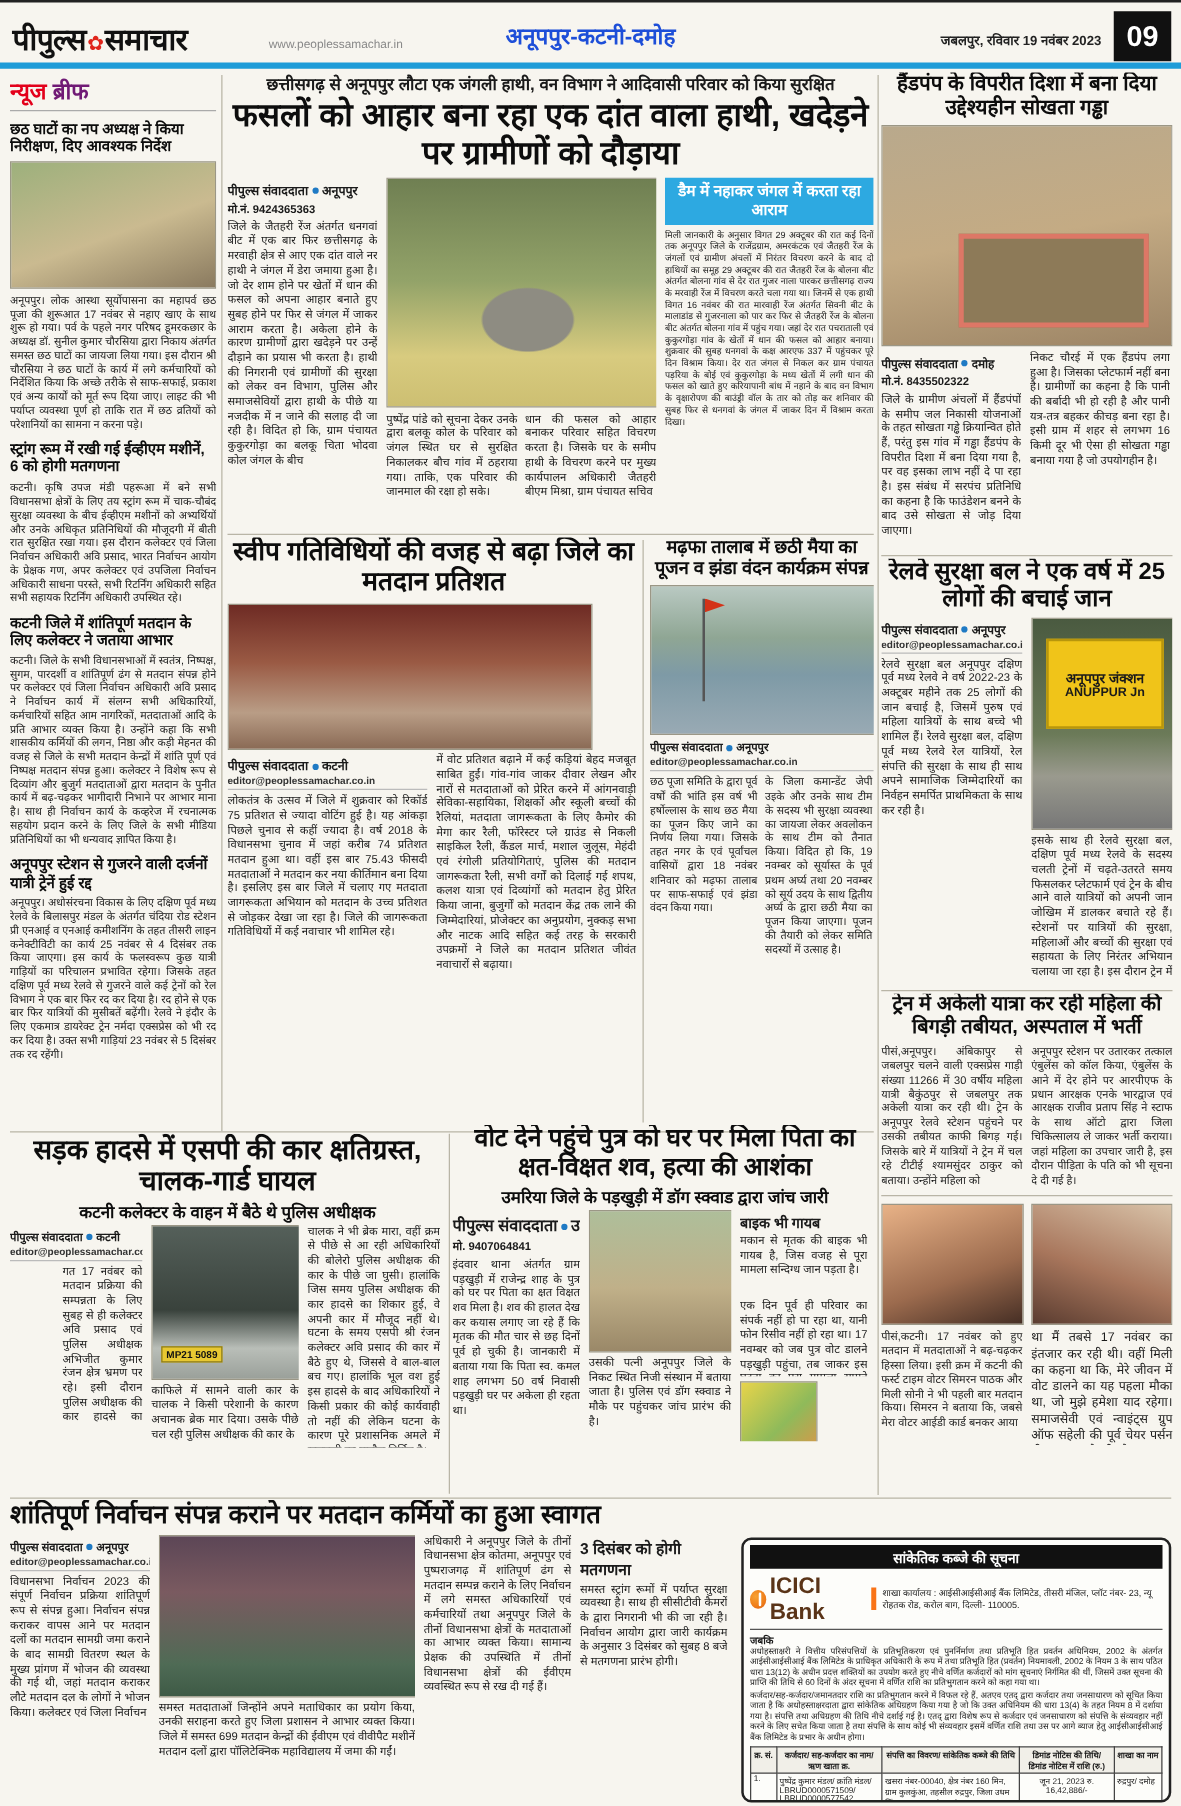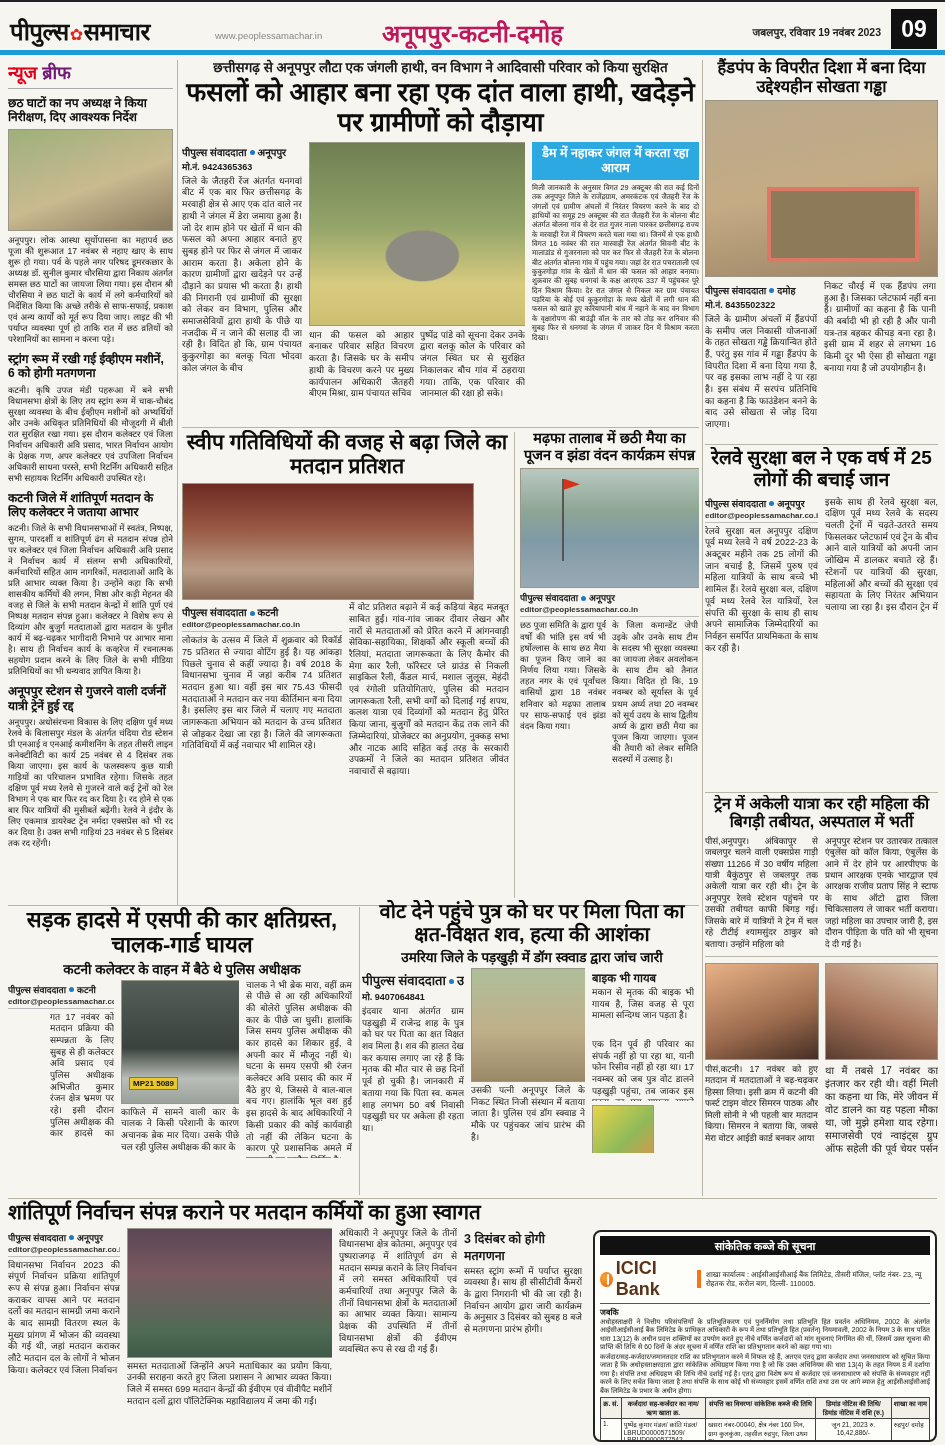--- a/index.html
+++ b/index.html
@@ -4,21 +4,21 @@
 <style>
   html,body{margin:0;padding:0;background:#d8d5cc;}
   .page{position:relative;width:945px;height:1445px;margin:0 auto;background:#f7f5ef;
         font-family:"Liberation Sans","DejaVu Sans",sans-serif;color:#1a1a1a;overflow:hidden;
         border-top:2px solid #222;}
   
   .masthead{position:absolute;left:0;top:4px;width:100%;height:44px;}
   .logo{position:absolute;left:10px;top:8px;font-size:24px;font-weight:800;color:#111;letter-spacing:-0.5px;}
   .logo .flower{color:#e0251b;font-size:16px;padding:0 1px;}
   .site{position:absolute;left:215px;top:24px;font-size:9.5px;color:#888;}
-  .edition{position:absolute;left:50%;transform:translateX(-50%);top:10px;font-size:24px;font-weight:800;color:#be185d;}
+  .edition{position:absolute;left:50%;transform:translateX(-50%);top:10px;font-size:18px;font-weight:800;color:#1d4ed8;}
   .dateline{position:absolute;right:64px;top:19px;font-size:10.5px;font-weight:700;color:#222;}
   .pagebox{position:absolute;right:8px;top:3px;width:46px;height:40px;background:#111;color:#fff;
            display:flex;align-items:center;justify-content:center;font-size:23px;font-weight:800;}
   .bluebar{position:absolute;left:0;top:48px;width:100%;height:5px;background:#1e9cd8;}
   
   .headline{font-weight:800;color:#0d0d0d;text-align:center;line-height:1.15;}
   .subhead{font-weight:700;color:#0d0d0d;text-align:center;}
   .byline{font-size:10px;font-weight:700;white-space:nowrap;margin:3px 0 1px 0;}
   .bdot{display:inline-block;width:5px;height:5px;border-radius:50%;background:#1f7ac4;margin:0 3px 1px 3px;vertical-align:middle;}
   .bemail{font-size:8px;font-weight:700;color:#333;border-bottom:1px solid #bbb;padding-bottom:2px;margin-bottom:3px;}
@@ -164,22 +164,22 @@
       <div class="col" style="width:120px;height:264px;">
         <div class="byline">
           <span>पीपुल्स संवाददाता</span><span class="bdot"></span><span>अनूपपुर</span>
         </div>
         <div class="bphone">मो.नं. 9424365363</div>
         <div class="bodytxt" style="height:220px;">जिले के जैतहरी रेंज अंतर्गत धनगवां बीट में एक बार फिर छत्तीसगढ़ के मरवाही क्षेत्र से आए एक दांत वाले नर हाथी ने जंगल में डेरा जमाया हुआ है। जो देर शाम होने पर खेतों में धान की फसल को अपना आहार बनाते हुए सुबह होने पर फिर से जंगल में जाकर आराम करता है। अकेला होने के कारण ग्रामीणों द्वारा खदेड़ने पर उन्हें दौड़ाने का प्रयास भी करता है। हाथी की निगरानी एवं ग्रामीणों की सुरक्षा को लेकर वन विभाग, पुलिस और समाजसेवियों द्वारा हाथी के पीछे या नजदीक में न जाने की सलाह दी जा रही है। विदित हो कि, ग्राम पंचायत कुकुरगोड़ा का बलकू चिता भोदवा कोल जंगल के बीच</div>
       </div>
       <div class="col" style="width:216px;">
         <div class="photo ph-elephant"></div>
         <div class="cols" style="margin-top:4px;gap:6px;">
+          <div class="bodytxt col" style="width:105px;height:74px;">पुष्पेंद्र पांडे को सूचना देकर उनके द्वारा बलकू कोल के परिवार को जंगल स्थित घर से सुरक्षित निकालकर बौच गांव में ठहराया गया। ताकि, एक परिवार की जानमाल की रक्षा हो सके।</div>
           <div class="bodytxt col" style="width:105px;height:74px;">धान की फसल को आहार बनाकर परिवार सहित विचरण करता है। जिसके घर के समीप हाथी के विचरण करने पर मुख्य कार्यपालन अधिकारी जैतहरी बीएम मिश्रा, ग्राम पंचायत सचिव</div>
-          <div class="bodytxt col" style="width:105px;height:74px;">पुष्पेंद्र पांडे को सूचना देकर उनके द्वारा बलकू कोल के परिवार को जंगल स्थित घर से सुरक्षित निकालकर बौच गांव में ठहराया गया। ताकि, एक परिवार की जानमाल की रक्षा हो सके।</div>
         </div>
       </div>
       <div class="sidebar col">
         <div class="sidebar-hd">डैम में नहाकर जंगल में करता रहा आराम</div>
         <div class="sidebar-bd">मिली जानकारी के अनुसार विगत 29 अक्टूबर की रात कई दिनों तक अनूपपुर जिले के राजेंद्रग्राम, अमरकंटक एवं जैतहरी रेंज के जंगलों एवं ग्रामीण अंचलों में निरंतर विचरण करने के बाद दो हाथियों का समूह 29 अक्टूबर की रात जैतहरी रेंज के बोलना बीट अंतर्गत बोलना गांव से देर रात गुजर नाला पारकर छत्तीसगढ़ राज्य के मरवाही रेंज में विचरण करते चला गया था। जिनमें से एक हाथी विगत 16 नवंबर की रात मारवाही रेंज अंतर्गत सिवनी बीट के मालाडांड से गुजरनाला को पार कर फिर से जैतहरी रेंज के बोलना बीट अंतर्गत बोलना गांव में पहुंच गया। जहां देर रात पचराताली एवं कुकुरगोड़ा गांव के खेतों में धान की फसल को आहार बनाया। शुक्रवार की सुबह धनगवां के कक्ष आरएफ 337 में पहुंचकर पूरे दिन विश्राम किया। देर रात जंगल से निकल कर ग्राम पंचायत पड़रिया के बोई एवं कुकुरगोड़ा के मध्य खेतों में लगी धान की फसल को खाते हुए करियापानी बांध में नहाने के बाद वन विभाग के वृक्षारोपण की बाउंड्री वॉल के तार को तोड़ कर शनिवार की सुबह फिर से धनगवां के जंगल में जाकर दिन में विश्राम करता दिखा।</div>
       </div>
     </div>
   </div>
 
   <div class="handpump">
@@ -234,20 +234,26 @@
     <div class="headline">रेलवे सुरक्षा बल ने एक वर्ष में 25 लोगों की बचाई जान</div>
     <div class="cols" style="margin-top:3px;">
       <div class="col" style="width:113px;height:290px;">
         <div class="byline" style="font-size:9.5px;">
           <span>पीपुल्स संवाददाता</span><span class="bdot"></span><span>अनूपपुर</span>
         </div>
         <div class="bemail">editor@peoplessamachar.co.in</div>
         <div class="bodytxt" style="height:238px;">रेलवे सुरक्षा बल अनूपपुर दक्षिण पूर्व मध्य रेलवे ने वर्ष 2022-23 के अक्टूबर महीने तक 25 लोगों की जान बचाई है, जिसमें पुरुष एवं महिला यात्रियों के साथ बच्चे भी शामिल हैं। रेलवे सुरक्षा बल, दक्षिण पूर्व मध्य रेलवे रेल यात्रियों, रेल संपत्ति की सुरक्षा के साथ ही साथ अपने सामाजिक जिम्मेदारियों का निर्वहन समर्पित प्राथमिकता के साथ कर रही है।</div>
       </div>
       <div class="col" style="width:113px;height:290px;">
+        <div class="photo ph-station">
+          <div class="sign">
+            <div class="l1">अनूपपुर जंक्शन</div>
+            <div class="l2">ANUPPUR Jn</div>
+          </div>
+        </div>
         <div class="bodytxt" style="height:116px;margin-top:3px;">इसके साथ ही रेलवे सुरक्षा बल, दक्षिण पूर्व मध्य रेलवे के सदस्य चलती ट्रेनों में चढ़ते-उतरते समय फिसलकर प्लेटफार्म एवं ट्रेन के बीच आने वाले यात्रियों को अपनी जान जोखिम में डालकर बचाते रहे हैं। स्टेशनों पर यात्रियों की सुरक्षा, महिलाओं और बच्चों की सुरक्षा एवं सहायता के लिए निरंतर अभियान चलाया जा रहा है। इस दौरान ट्रेन में चढ़ने व उतरने के जोखिम के बीच आरपीएफ के जवानों ने सतर्कता दिखाते हुए कई यात्रियों की जान बचाई, जो अन्यथा बड़े हादसों का शिकार हो सकते थे।</div>
       </div>
     </div>
   </div>
 
   <div class="trainwoman">
     <div class="headline">ट्रेन में अकेली यात्रा कर रही महिला की बिगड़ी तबीयत, अस्पताल में भर्ती</div>
     <div class="cols" style="margin-top:4px;">
       <div class="bodytxt col" style="width:113px;height:112px;font-size:8.8px;">पीसं,अनूपपुर। अंबिकापुर से जबलपुर चलने वाली एक्सप्रेस गाड़ी संख्या 11266 में 30 वर्षीय महिला यात्री बैकुंठपुर से जबलपुर तक अकेली यात्रा कर रही थी। ट्रेन के अनूपपुर रेलवे स्टेशन पहुंचने पर उसकी तबीयत काफी बिगड़ गई। जिसके बारे में यात्रियों ने ट्रेन में चल रहे टीटीई श्यामसुंदर ठाकुर को बताया। उन्होंने महिला को</div>
       <div class="bodytxt col" style="width:113px;height:112px;font-size:8.8px;">अनूपपुर स्टेशन पर उतारकर तत्काल एंबुलेंस को कॉल किया, एंबुलेंस के आने में देर होने पर आरपीएफ के प्रधान आरक्षक एनके भारद्वाज एवं आरक्षक राजीव प्रताप सिंह ने स्टाफ के साथ ऑटो द्वारा जिला चिकित्सालय ले जाकर भर्ती कराया। जहां महिला का उपचार जारी है, इस दौरान पीड़िता के पति को भी सूचना दे दी गई है।</div>

